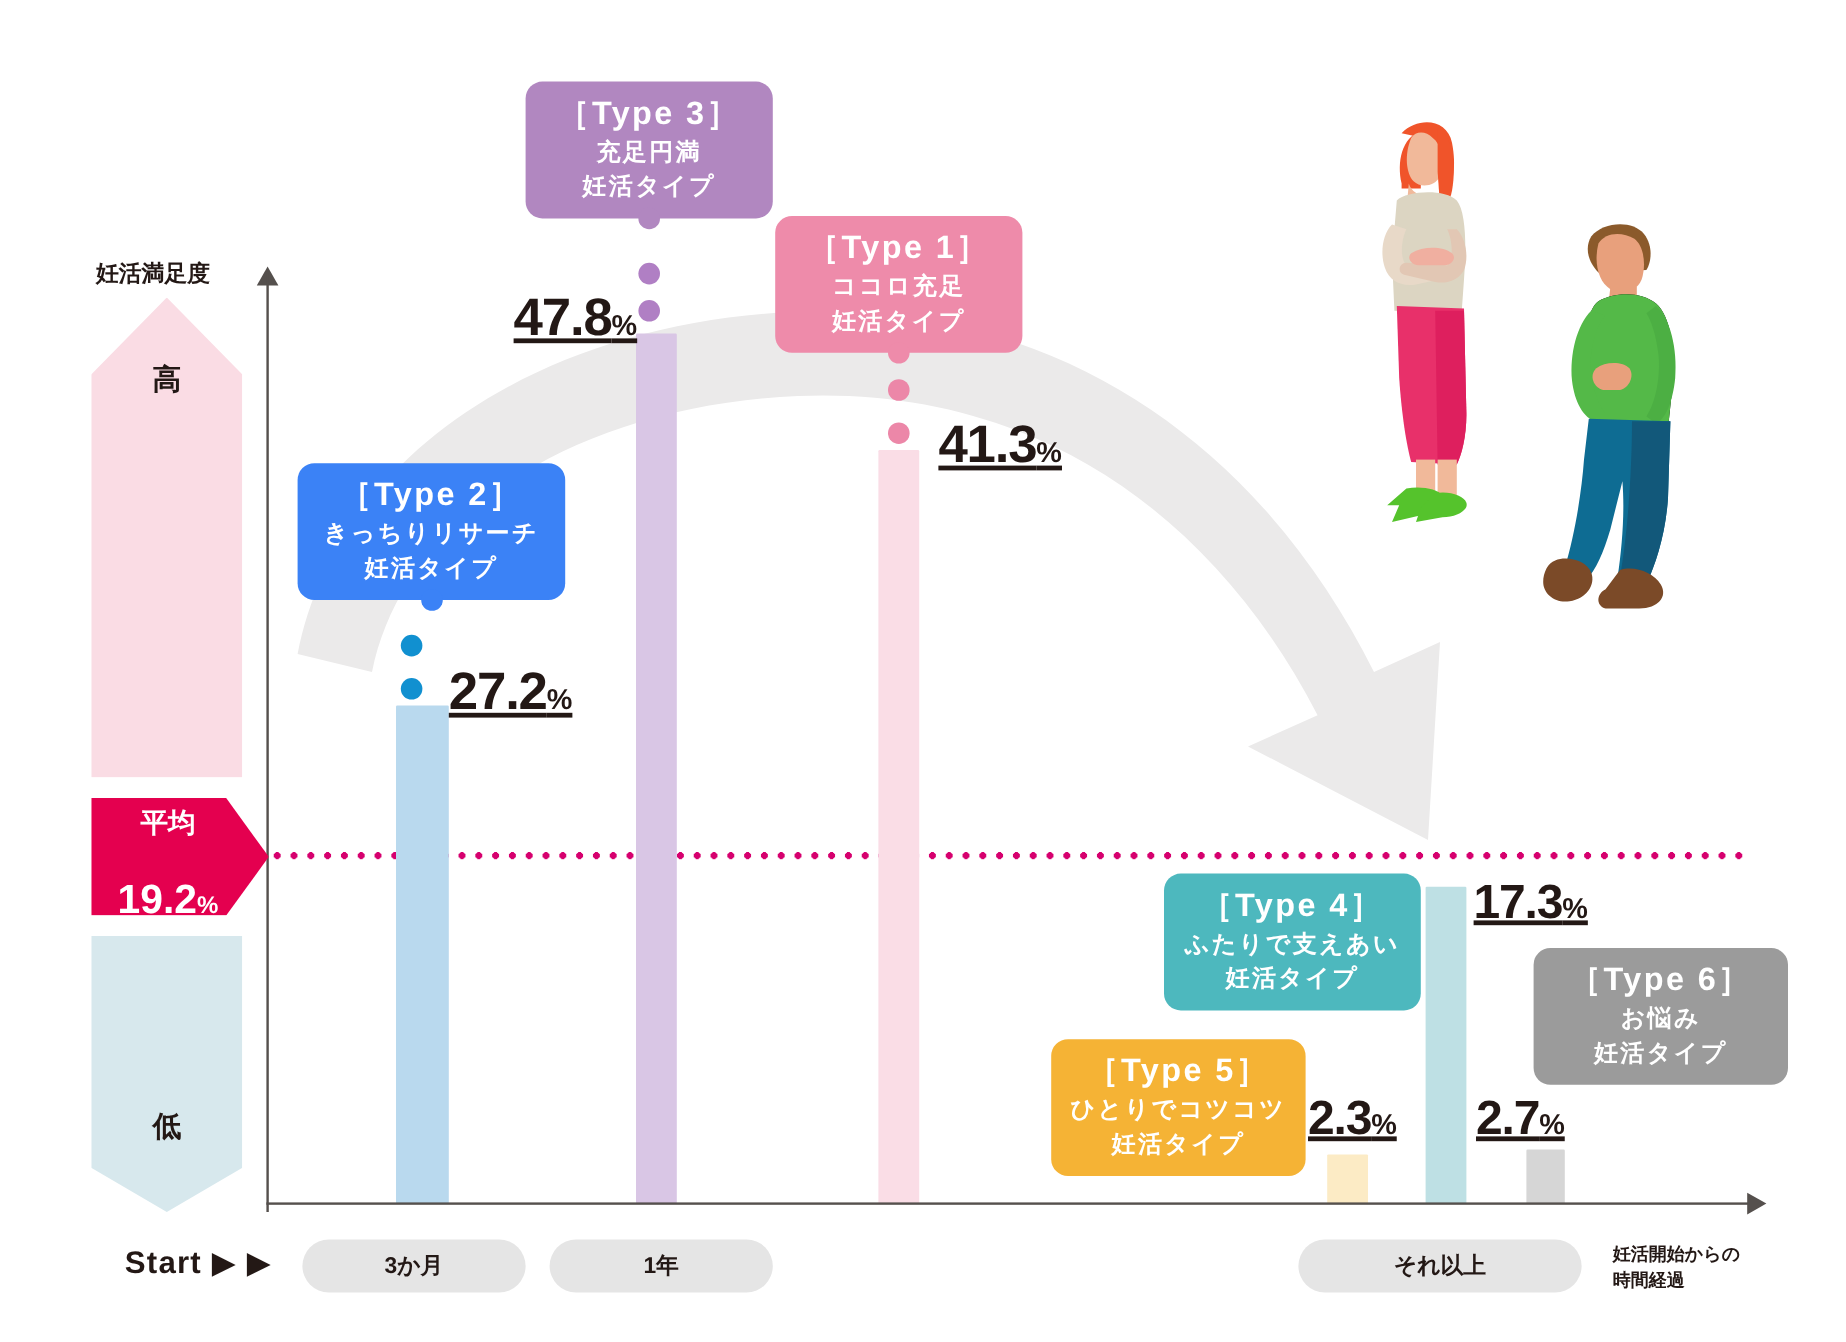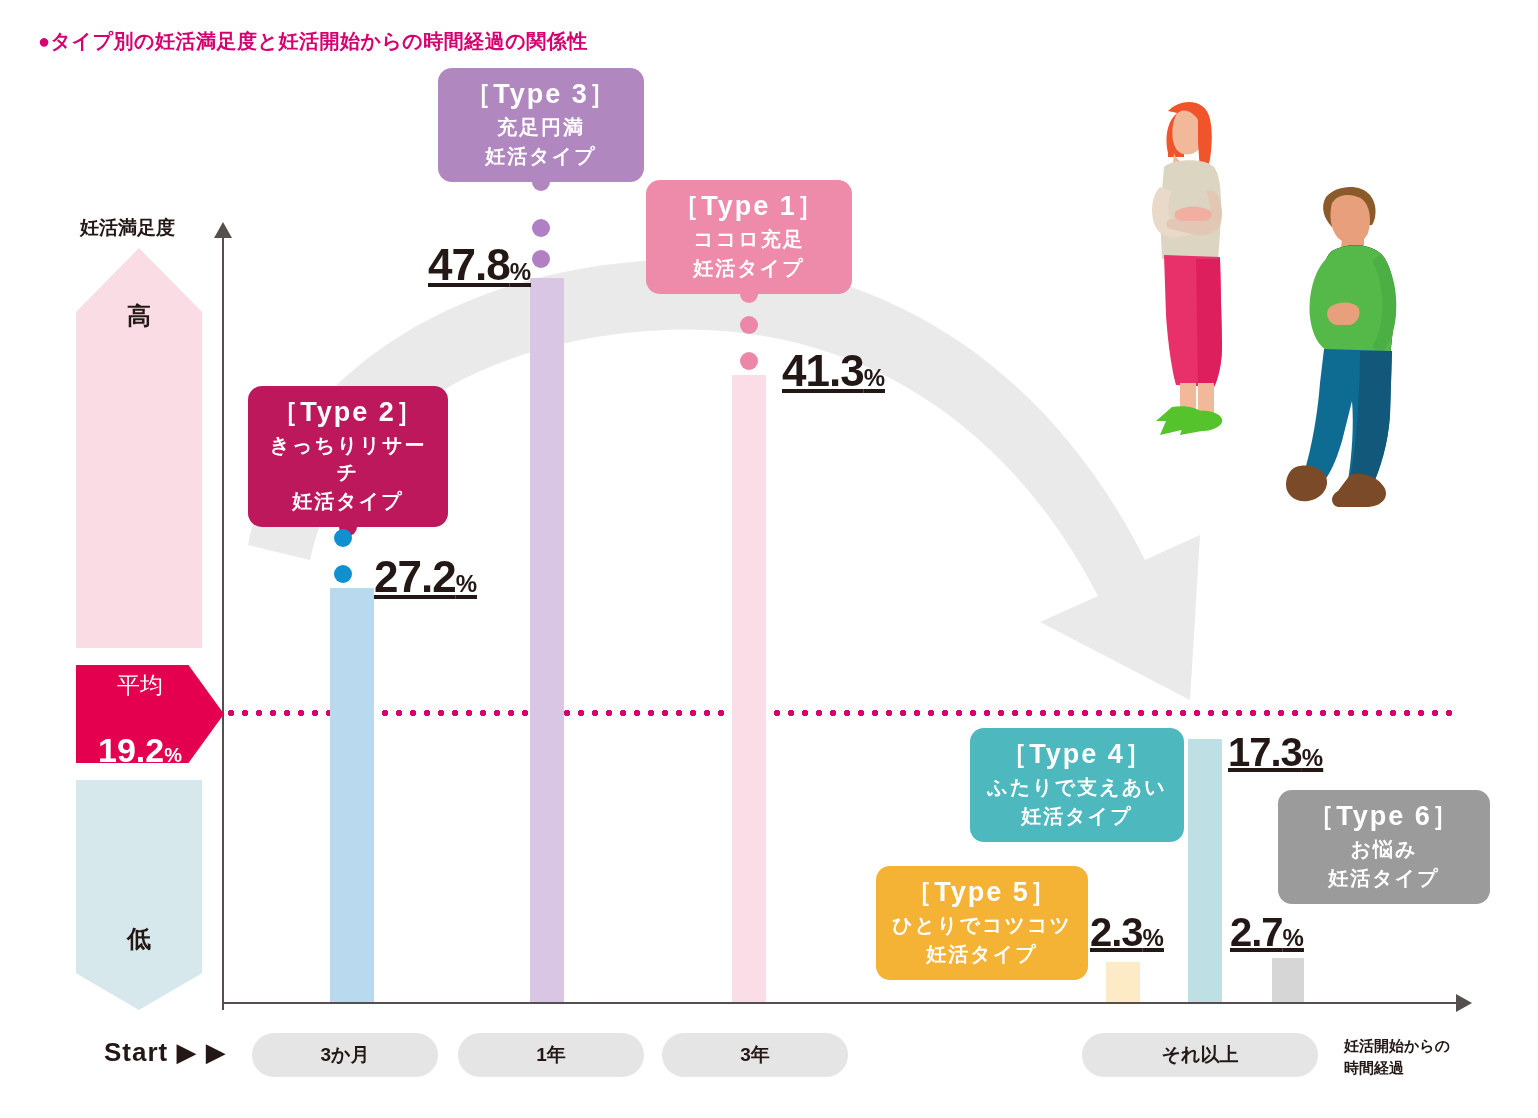--- a/index.html
+++ b/index.html
@@ -59,21 +59,21 @@
   }
 
   
   .avg-badge{
     position:absolute;left:76px;top:665px;width:148px;height:98px;
     background:#E4004F;color:#fff;
     clip-path:polygon(0% 0%,76% 0%,100% 50%,76% 100%,0% 100%);
     text-align:center;
   }
   .avg-badge .avg-label{
-    display:block;margin-top:8px;font-size:23px;font-weight:normal;line-height:1.05;
+    display:block;margin-top:8px;font-size:23px;font-weight:bold;line-height:1.05;
     padding-right:20px;
   }
   .avg-badge .avg-value{
     display:block;font-size:34px;font-weight:bold;line-height:1.05;padding-right:20px;margin-top:36px;
   }
   .avg-badge .avg-value .pct{font-size:20px;}
   .avg-line{
     position:absolute;left:224px;top:710px;width:1236px;height:6px;
     background-image:radial-gradient(circle closest-side,#D6006E 99%,rgba(0,0,0,0) 100%);
     background-size:14px 6px;background-repeat:repeat-x;
@@ -128,21 +128,20 @@
   }
 
   
   .people{position:absolute;left:1110px;top:95px;width:330px;height:420px;}
 </style>
 </head>
 <body>
 
 <div id="stage">
 
-  <div class="title">●タイプ別の妊活満足度と妊活開始からの時間経過の関係性</div>
 
   <div class="gauge-high">
     <span>高</span>
   </div>
   <div class="gauge-low">
     <span>低</span>
   </div>
 
   <div class="y-axis-title">妊活満足度</div>
   <div class="y-axis-head"></div>
@@ -171,21 +170,21 @@
     <div class="bar" style="left:530px;width:34px;height:725px;background:#D9C6E5;"></div>
     <div class="bar" style="left:732px;width:34px;height:628px;background:#FADDE6;"></div>
     <div class="bar" style="left:1106px;width:34px;height:41px;background:#FCEBC5;"></div>
     <div class="bar" style="left:1188px;width:34px;height:264px;background:#BEE0E4;"></div>
     <div class="bar" style="left:1272px;width:32px;height:45px;background:#D6D6D6;"></div>
   </div>
 
   <div class="x-axis-line"></div>
   <div class="x-axis-head"></div>
 
-  <div class="bubble" style="left:248px;top:386px;width:200px;background:#be185d;">
+  <div class="bubble" style="left:248px;top:386px;width:223px;background:#3b82f6;">
     <span class="b-title">［Type 2］</span>
     <span class="b-sub">きっちりリサーチ</span>
     <span class="b-sub">妊活タイプ</span>
     <span class="tail"></span>
   </div>
   <div class="dot" style="left:334px;top:529px;background:#1190D0;"></div>
   <div class="dot" style="left:334px;top:565px;background:#1190D0;"></div>
   <div class="val big" style="left:374px;top:552px;">
     <span>27.2</span><span class="pct">%</span>
   </div>
@@ -240,23 +239,20 @@
   <div class="val mid" style="left:1090px;top:910px;">
     <span>2.3</span><span class="pct">%</span>
   </div>
 
   <div class="start">Start ▶ ▶</div>
   <div class="pill" style="left:252px;top:1033px;width:186px;">
     <span>3か月</span>
   </div>
   <div class="pill" style="left:458px;top:1033px;width:186px;">
     <span>1年</span>
-  </div>
-  <div class="pill" style="left:662px;top:1033px;width:186px;">
-    <span>3年</span>
   </div>
   <div class="pill" style="left:1082px;top:1033px;width:236px;">
     <span>それ以上</span>
   </div>
   <div class="x-axis-caption">
     <span>妊活開始からの</span><br>
     <span>時間経過</span>
   </div>
 
   <svg class="people" viewBox="0 0 330 420" xmlns="http://www.w3.org/2000/svg">

